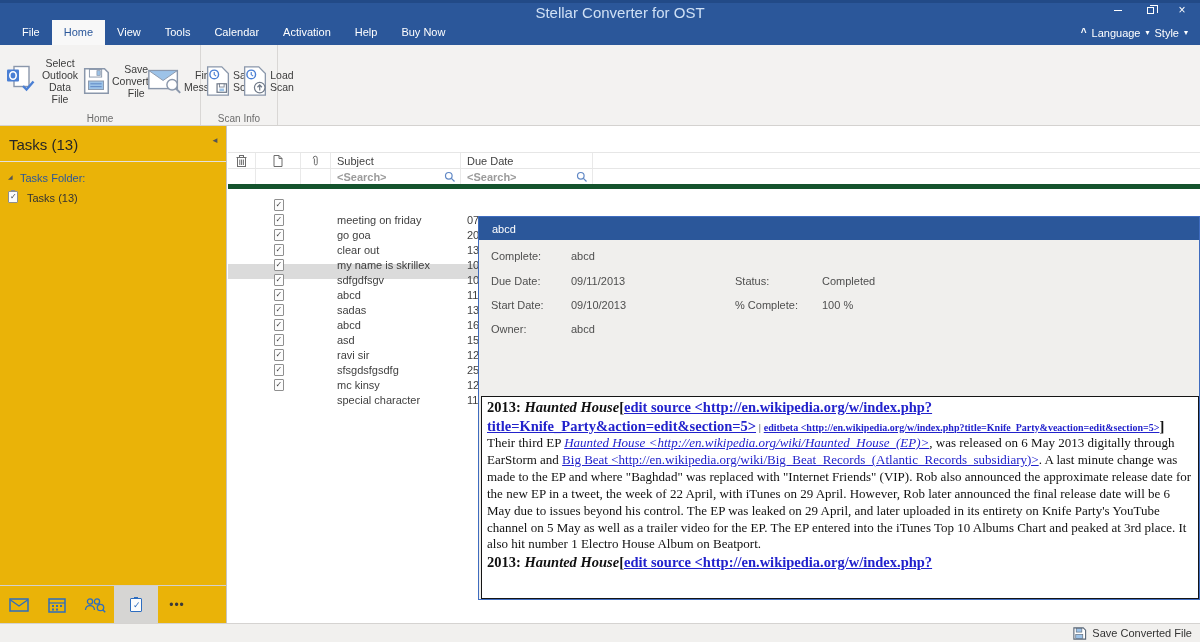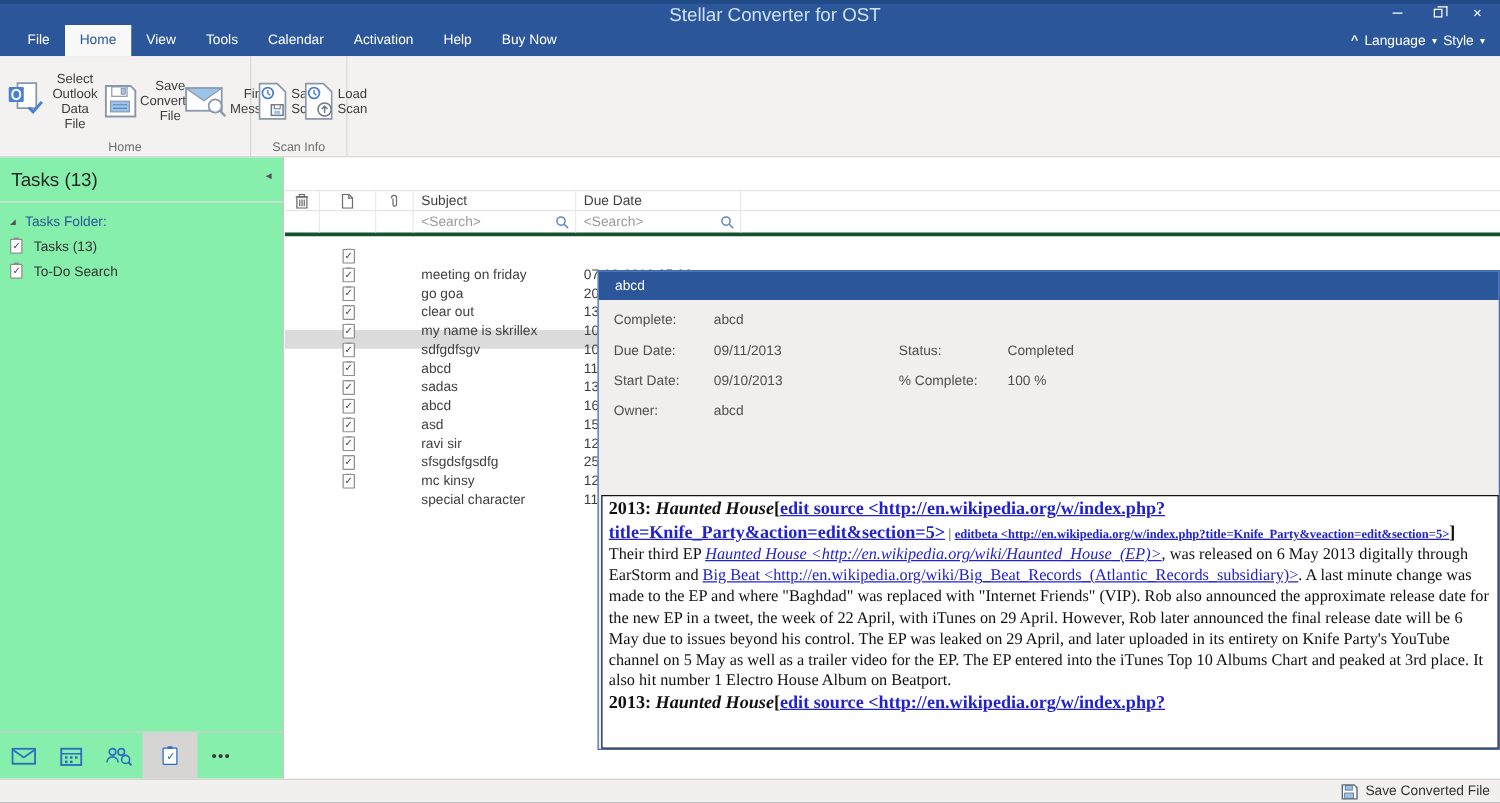--- a/index.html
+++ b/index.html
@@ -32,21 +32,21 @@
   .rgroup { position:absolute; top:0; bottom:0; border-right:1px solid #d9d7d5; }
   .rgroup-home { left:0; width:201px; }
   .rgroup-scan { left:201px; width:77px; }
   .rgroup-label { position:absolute; bottom:1px; left:0; right:0; text-align:center; font-size:10px; color:#6d6d6d; }
   .rbtns { display:flex; height:66px; padding-top:4px; }
   .rbtn { display:flex; flex-direction:row; align-items:center; justify-content:flex-start;
           font-size:10.5px; line-height:1.15; color:#3c3c3c; text-align:center; padding-top:2px; }
   .rbtn svg { flex:none; }
 
   
-  .sidebar { position:absolute; left:0; top:126px; width:227px; bottom:19px; background:#86efac; border-right:1px solid #c6c4c2; }
+  .sidebar { position:absolute; left:0; top:126px; width:227px; bottom:19px; background:#eab308; border-right:1px solid #c6c4c2; }
   .sidebar-title { padding:10px 8px 8px 9px; font-size:15px; color:#262626; border-bottom:1px solid #e3e1df; }
   .sidebar-pin { position:absolute; right:7px; top:10px; font-size:8px; color:#555; }
   .tree { padding-top:6px; font-size:11px; }
   .tree-root { position:relative; padding:4px 0 4px 20px; color:#2b579a; font-weight:normal; }
   .tree-exp { position:absolute; left:8px; top:5px; font-size:6px; color:#555; }
   .tree-item { position:relative; padding:4px 0 4px 27px; color:#333; }
   .tree-item .task-icon { position:absolute; left:8px; top:3px; }
 
   .task-icon { display:inline-block; width:10px; height:12px; border:1px solid #8f8f8f; border-radius:1px;
                background:#fcfcfc; position:relative; }
@@ -63,37 +63,37 @@
   .fico .task-icon.blue::after { color:#2d6dc0; font-size:9px; left:2px; top:1px; }
 
   
   .content { position:absolute; left:228px; top:126px; right:0; bottom:19px; background:#fff; }
   .ttable { position:absolute; left:0; top:26px; right:0; font-size:11px; color:#3f3f3f; }
   .grid { display:grid; grid-template-columns:28px 45px 30px 130px 132px 1fr; }
   .thead { height:17px; border-top:1px solid #e6e6e6; border-bottom:1px solid #e6e6e6; }
   .thead .c, .tsearch .c { border-right:1px solid #e9e9e9; display:flex; align-items:center; }
   .thead .c.ic { justify-content:center; }
   .thead .c.lab { padding-left:6px; }
-  .tsearch { height:20px; border-bottom:3px solid #14532d; }
+  .tsearch { height:20px; border-bottom:5px solid #14532d;font-weight:bold; }
   .tsearch .c { justify-content:space-between; padding:0 4px 0 6px; color:#9b9b9b; }
   .trow { height:15px; align-items:center; }
   .trow .c { overflow:hidden; white-space:nowrap; }
   .trow .c.doc { display:flex; justify-content:center; }
   .trow .c.subj, .trow .c.due { padding-left:6px;margin-top:31px; }
   .trow.selected { background:#dbdbdb; }
 
   
   .dialog { position:absolute; left:478px; top:216px; width:722px; height:384px; background:#f0efed;
             border:1px solid #3f6cbf; z-index:5; }
   .dialog-title { height:23px; background:#2b579a; color:#fff; font-size:11px; display:flex; align-items:center; padding-left:13px; }
   .fld { position:absolute; font-size:11px; color:#4f4f4f; }
   .fld .lab { position:absolute; left:0; }
   .fld .val { position:absolute; left:80px; white-space:nowrap; }
   .fldL { left:12px; width:230px; height:14px; }
-  .fldR { left:240px; width:230px; height:14px;text-align:right; }
+  .fldR { left:256px; width:230px; height:14px;text-align:right; }
   .fldR .val { left:87px; }
 
   .rtf { position:absolute; left:2px; top:179px; width:718px; height:203px; background:#fff;
          border:1px solid #151515; padding:1px 4px 0 5px; overflow:hidden;
          font-family:"Liberation Serif",serif; color:#111; overflow-wrap:anywhere; }
   .rtf .h { font-size:14.5px; font-weight:bold; line-height:1.28; }
   .rtf .h i { font-style:italic; }
   .rtf a { color:#2222cc; text-decoration:underline; cursor:pointer; }
   .rtf .h a.big { font-size:14.5px; font-weight:bold; }
   .rtf .h a.small { font-size:10px; font-weight:bold; }
@@ -212,24 +212,20 @@
     <div class="sidebar-pin">◄</div>
     <div class="tree">
       <div class="tree-root">
         <span class="tree-exp">◢</span>
         <span>Tasks Folder:</span>
       </div>
       <div class="tree-item">
         <span class="task-icon"></span>
         <span>Tasks (13)</span>
       </div>
-      <div class="tree-item">
-        <span class="task-icon"></span>
-        <span>To-Do Search</span>
-      </div>
     </div>
     <div class="sidebar-footer">
       <div class="fico">
         <svg width="20" height="14">
           <rect x="1" y="1" width="18" height="12" fill="none" stroke="#2d6dc0" stroke-width="1.5"></rect>
           <path d="M1.5 2 L10 8 L18.5 2" fill="none" stroke="#2d6dc0" stroke-width="1.3"></path>
         </svg>
       </div>
       <div class="fico">
         <svg width="18" height="16">

